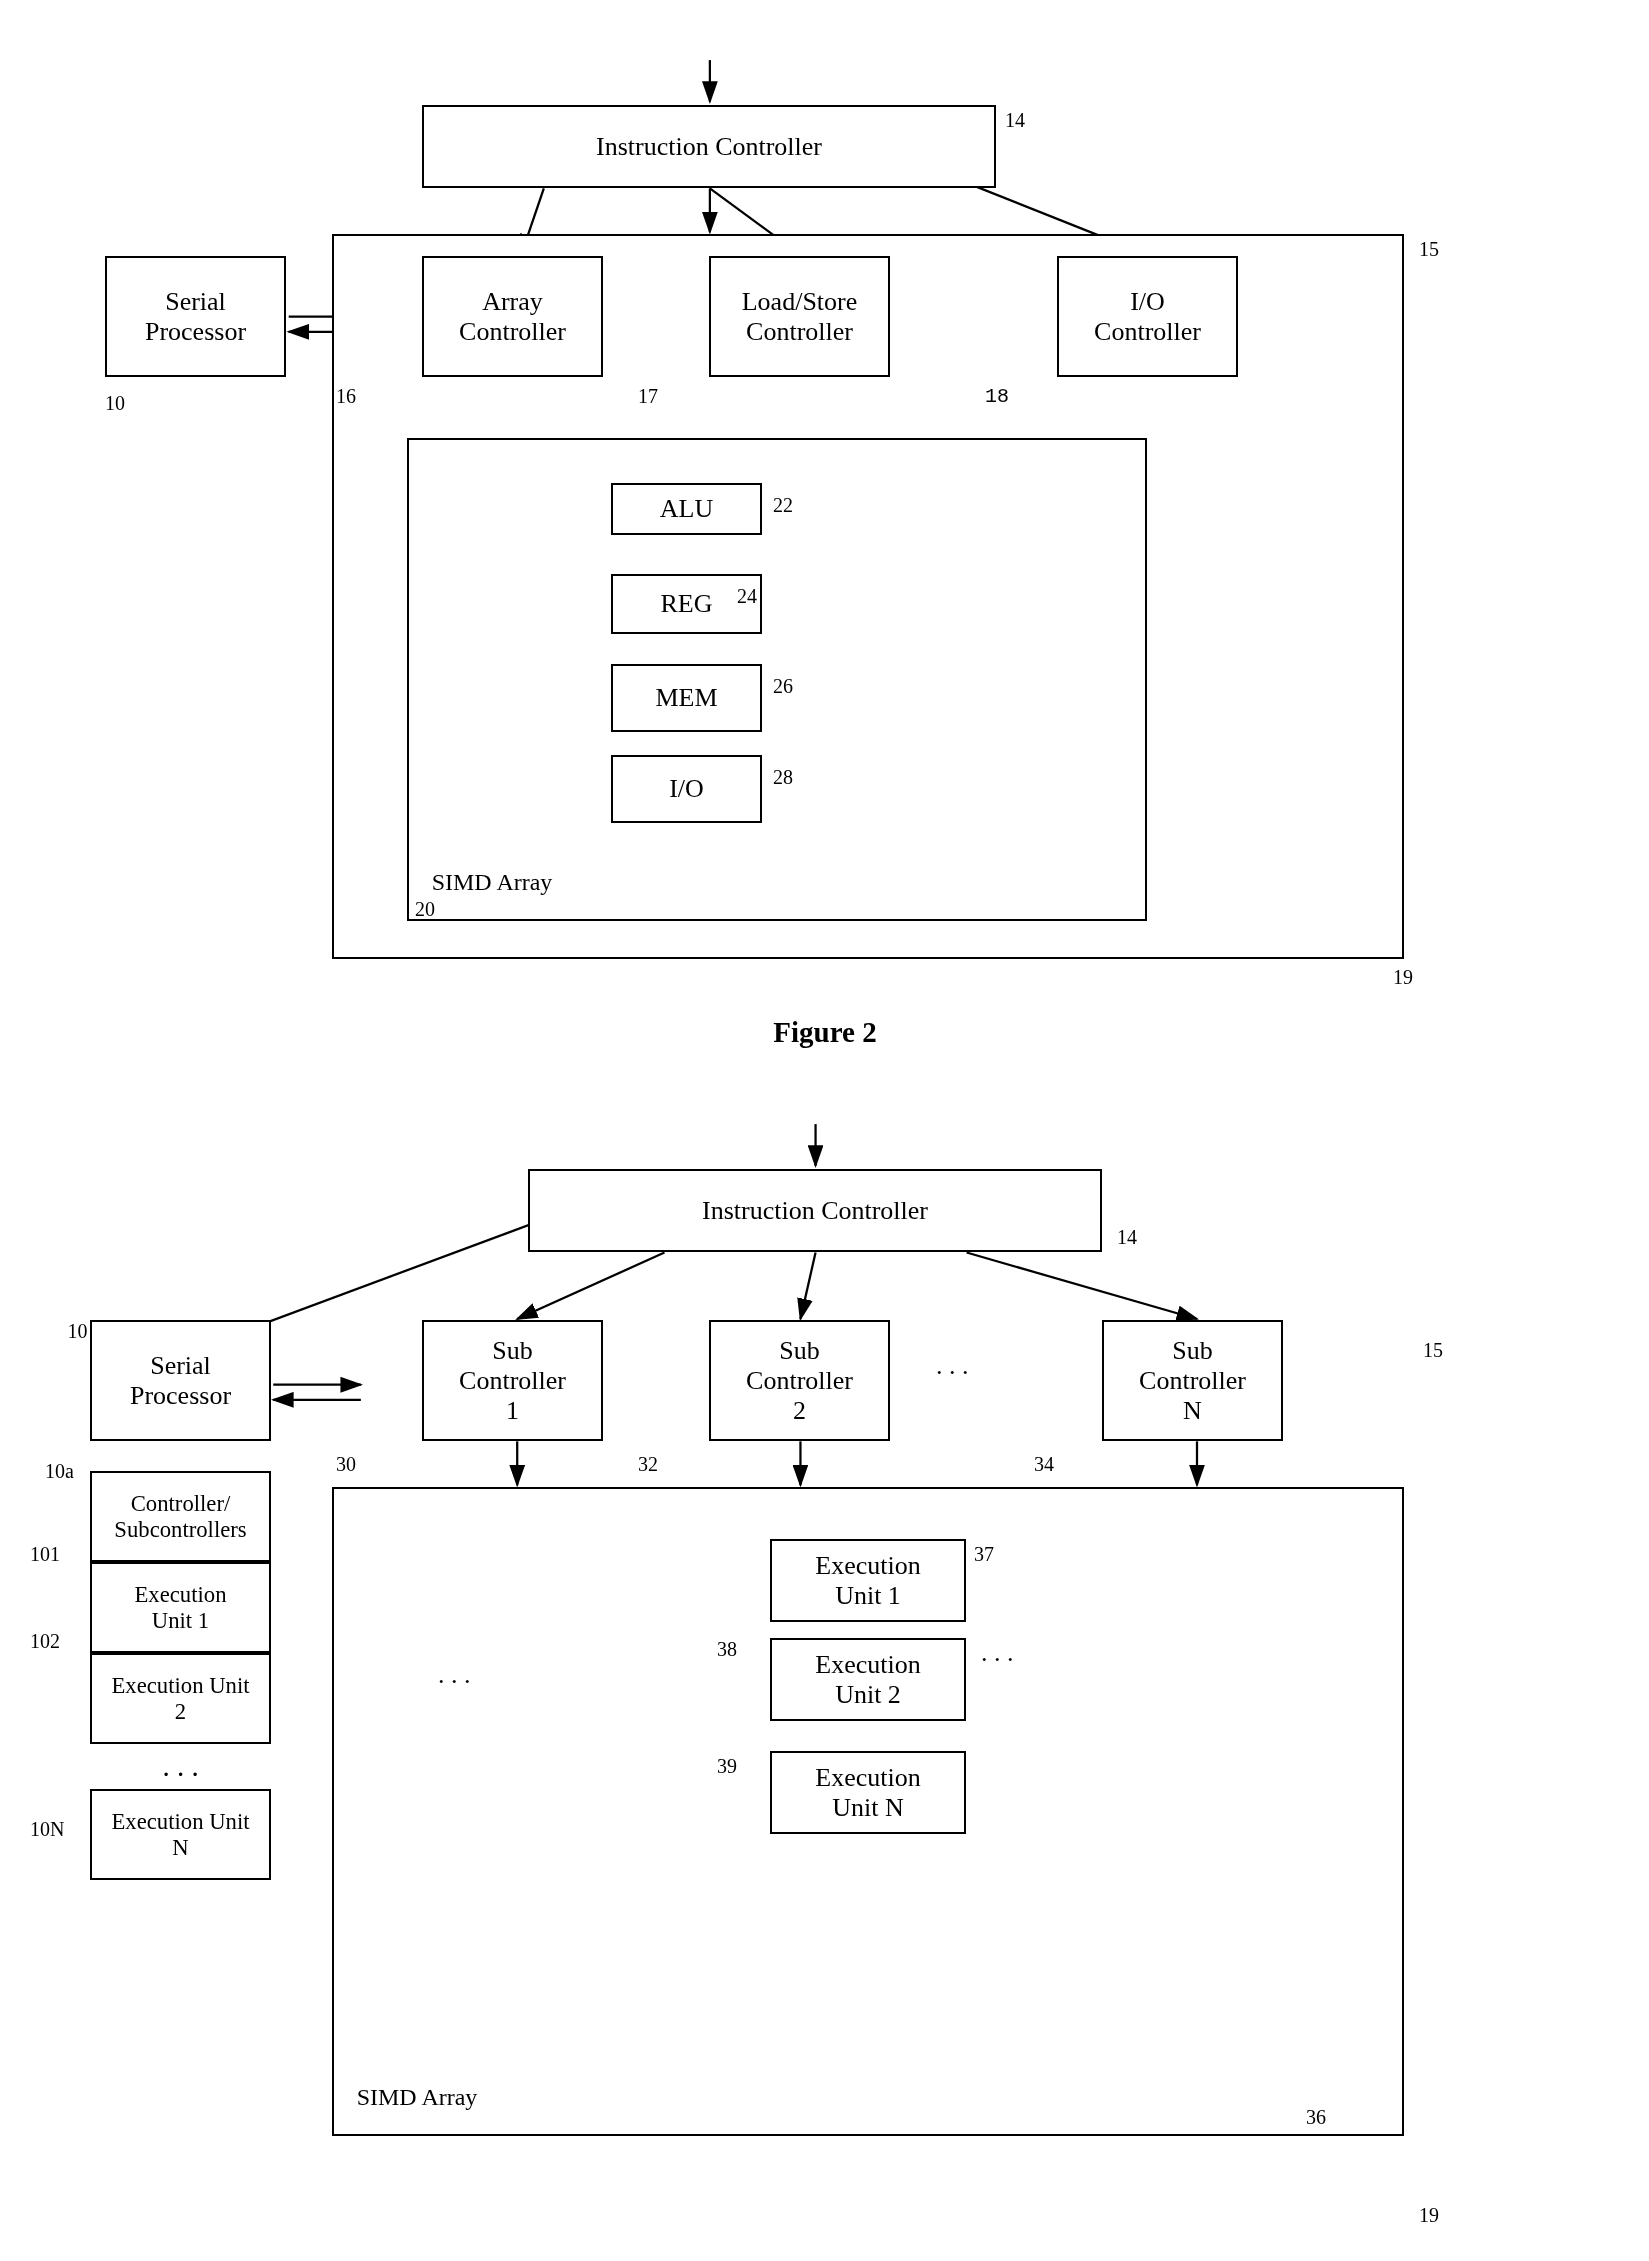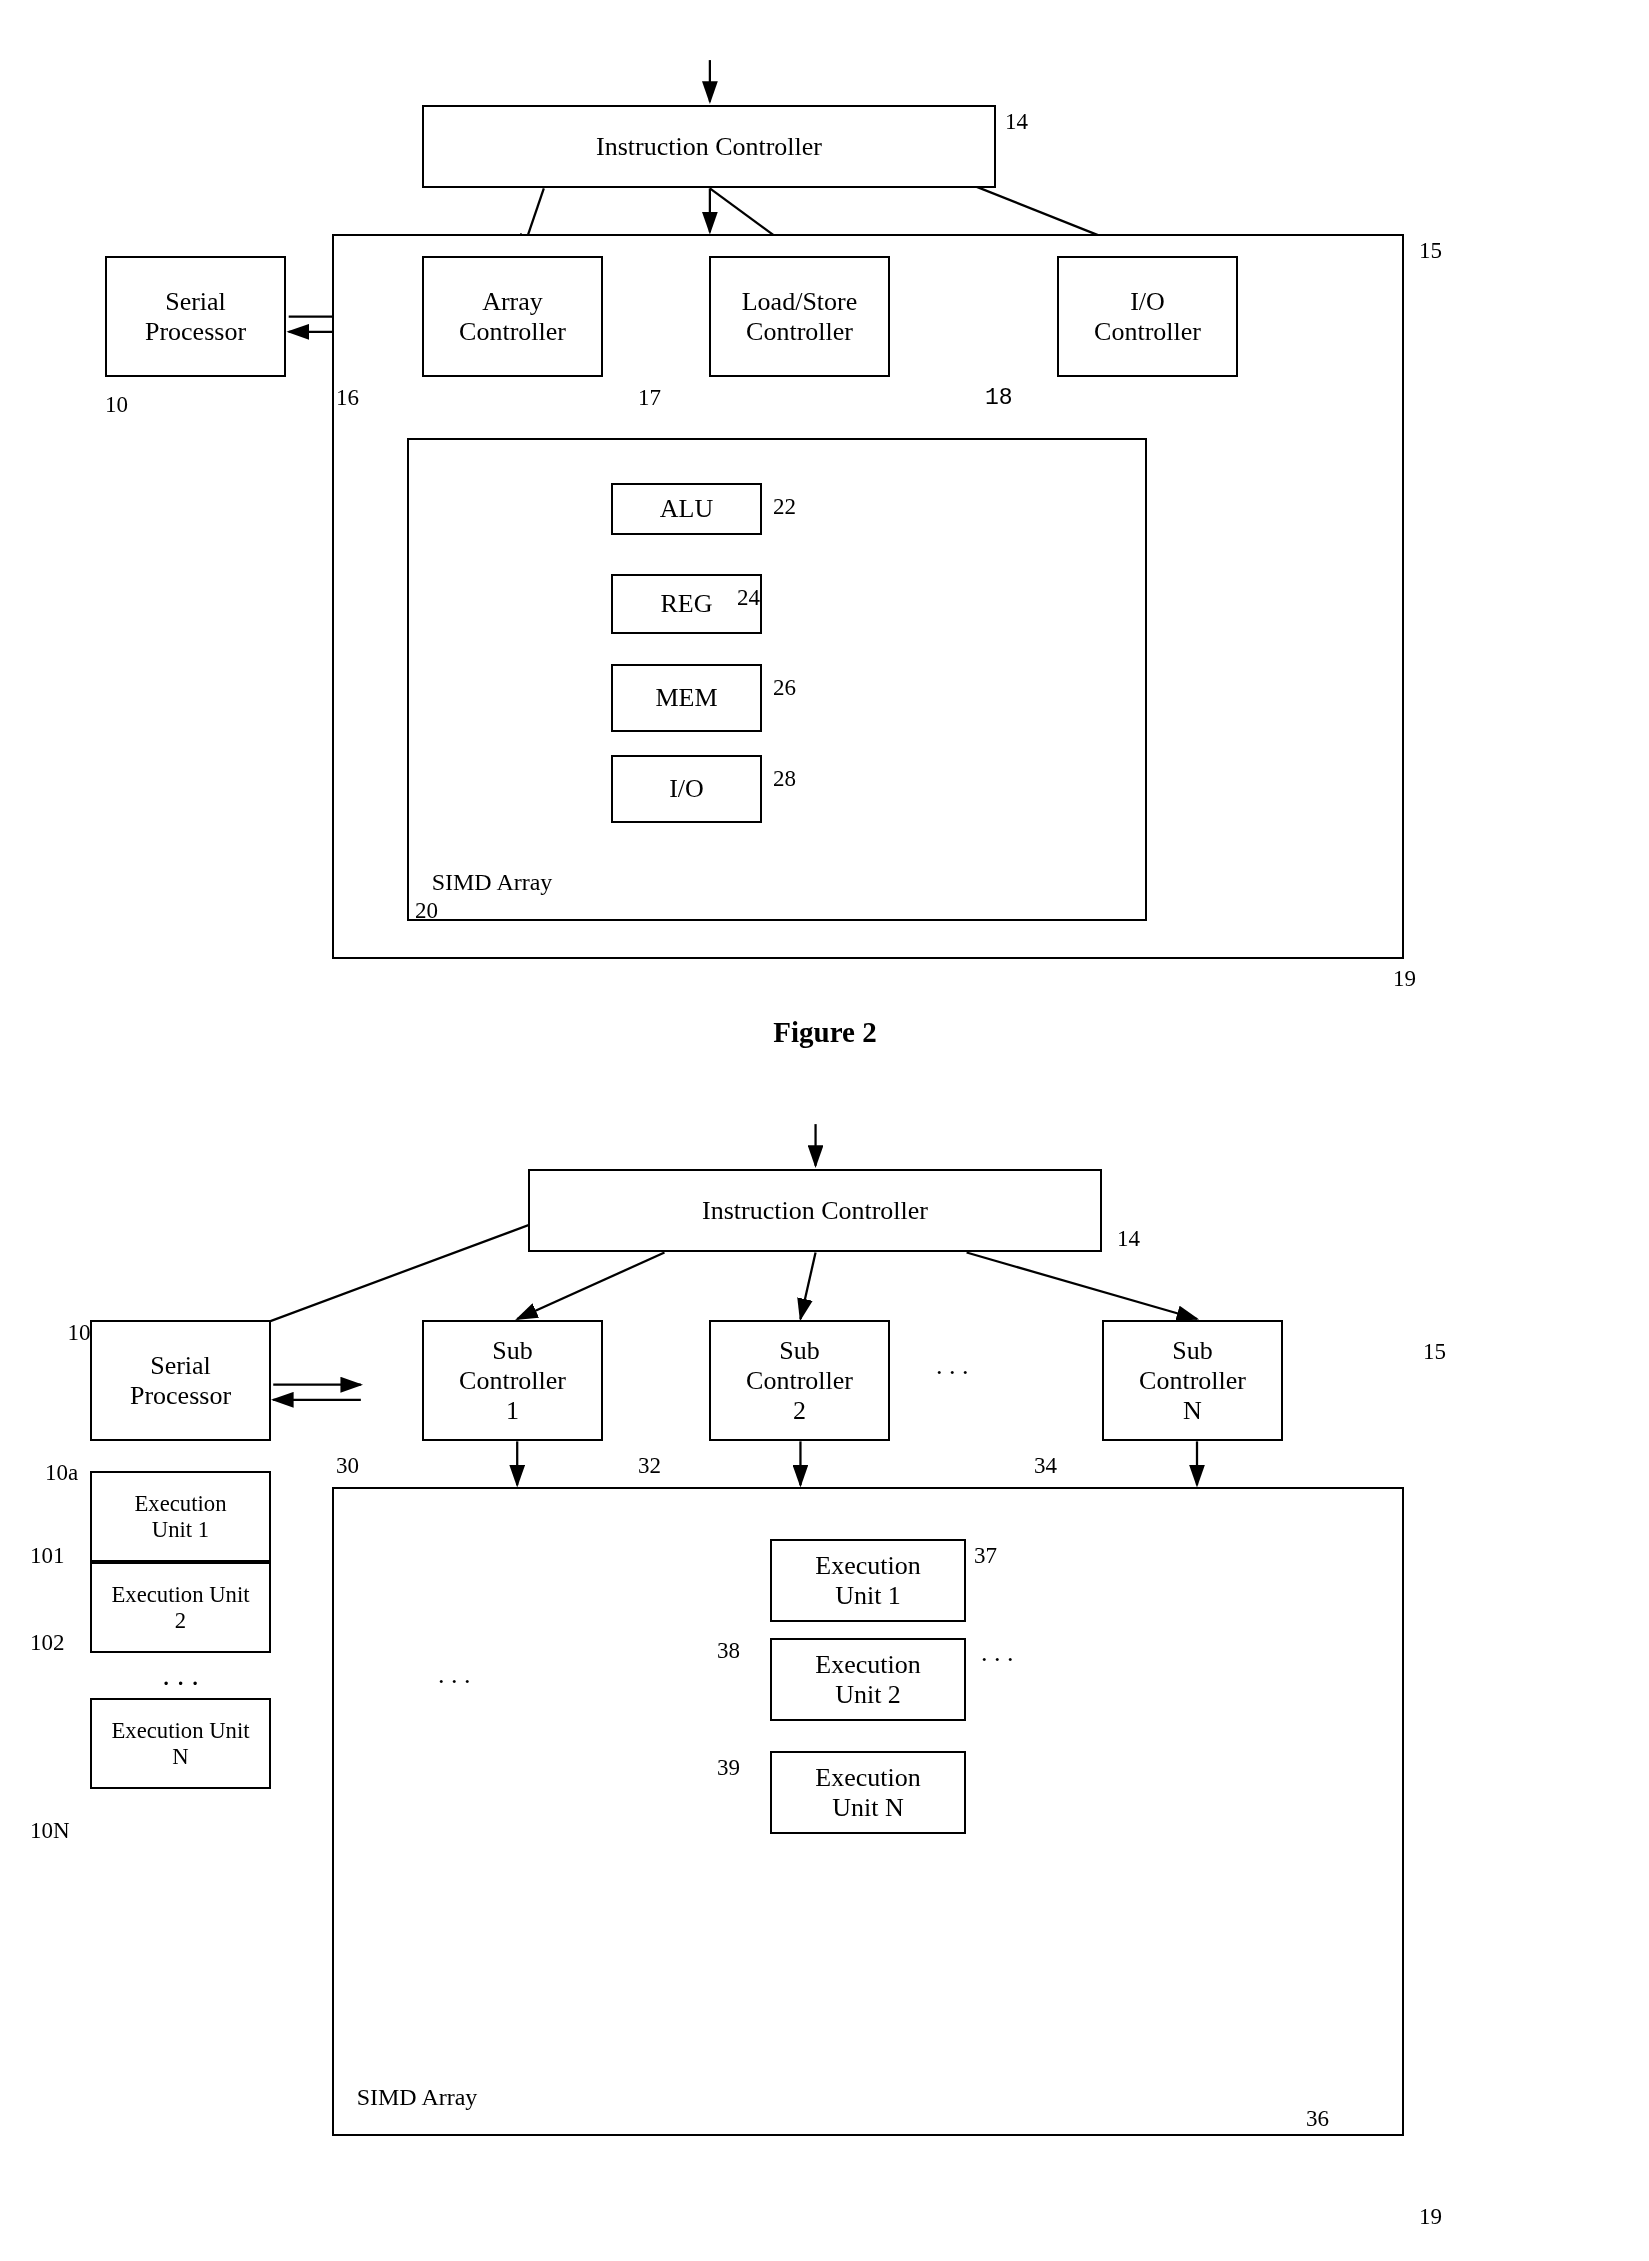--- a/index.html
+++ b/index.html
@@ -182,21 +182,21 @@
       width: 196px; height: 83px;
     }
     .f3-euN {
       top: 642px; left: 710px;
       width: 196px; height: 83px;
     }
 
     
     .label {
       position: absolute;
-      font-size: 23px;
+      font-size: 20px;
       font-family: 'Times New Roman', Times, serif;
       background: transparent;
     }
 
     
     .svg-overlay {
       position: absolute;
       top: 0; left: 0;
       width: 100%;
       height: 100%;
@@ -384,20 +384,24 @@
     <div class="label" style="top:230px; left:1363px;">15</div>
 
     <div class="box f3-serial-proc">
       <span style="white-space:pre-line;">Serial
 Processor</span>
     </div>
 
     <div class="label" style="top:211px; left:7.6px;">10</div>
 
     <div class="f3-serial-stack">
+      <div class="f3-stack-item">
+        <span style="white-space:pre-line;">Controller/
+Subcontrollers</span>
+      </div>
 
       <div class="label" style="top:-11.3px; left:-45px;">10a</div>
       <div class="f3-stack-item" style="margin-top:0;">
         <span style="white-space:pre-line;">Execution
 Unit 1</span>
       </div>
 
       <div class="label" style="top:72px; left:-60px;">101</div>
       <div class="f3-stack-item" style="margin-top:0;">
         <span style="white-space:pre-line;">Execution Unit

